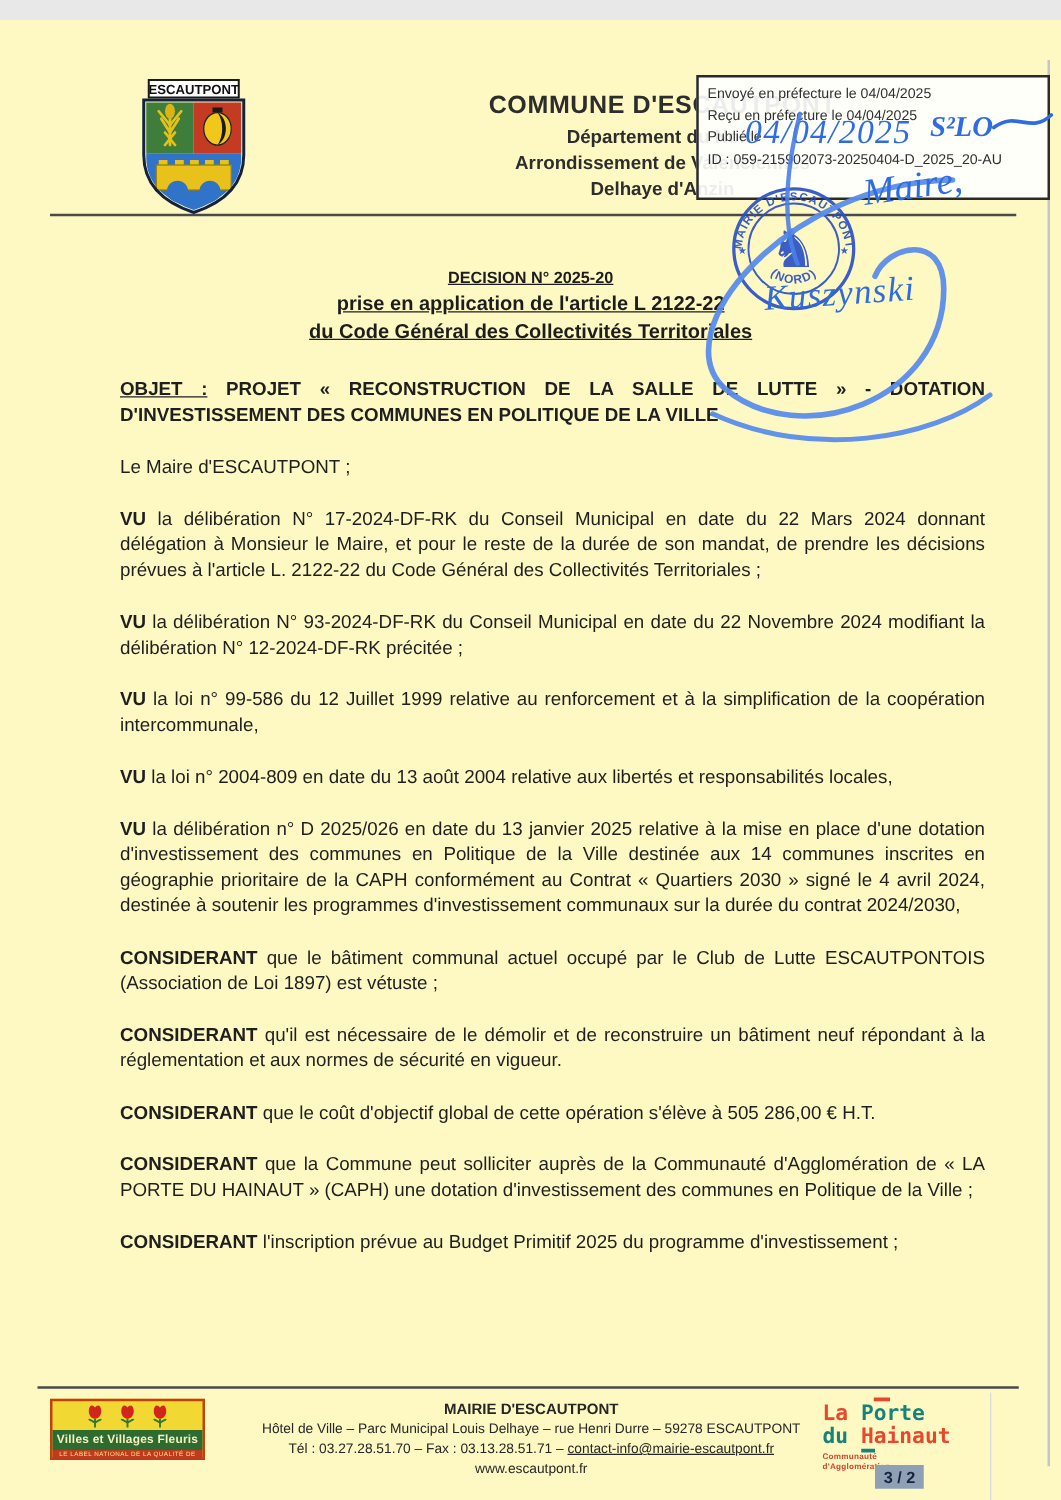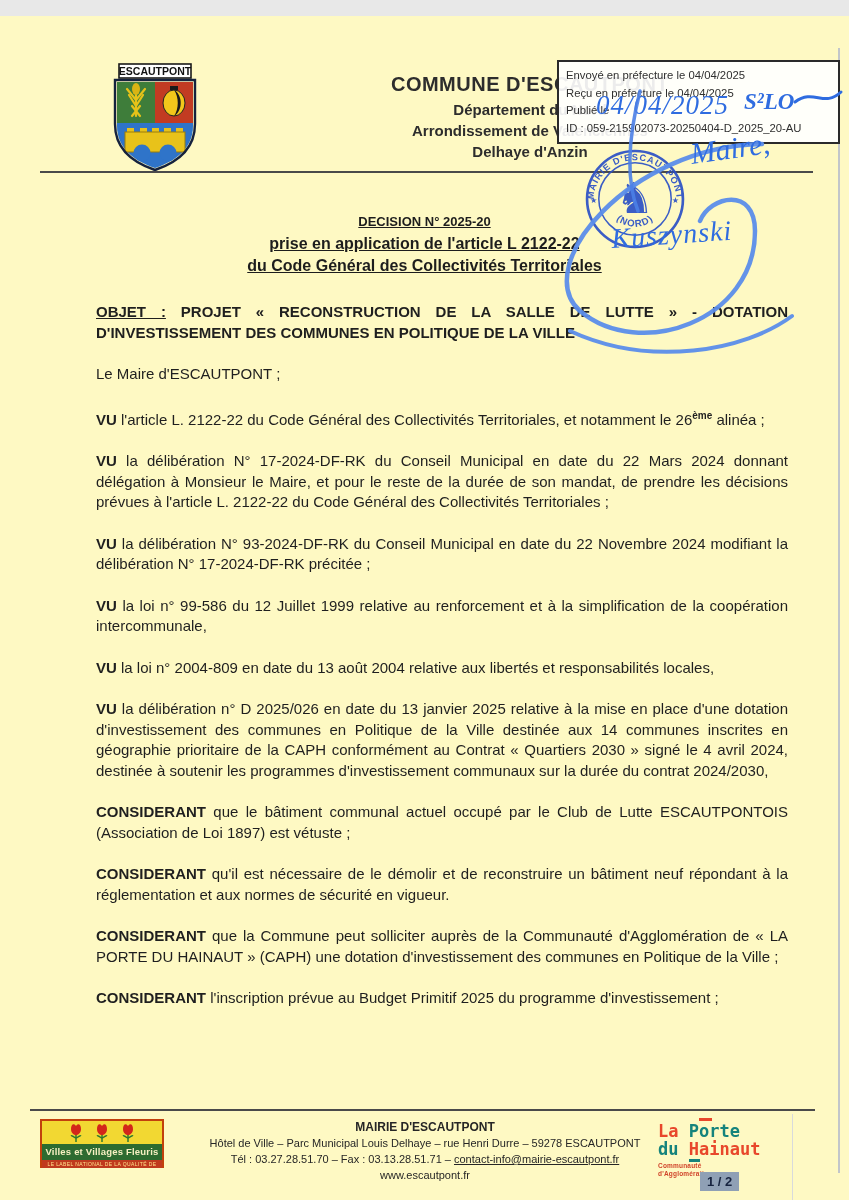--- a/index.html
+++ b/index.html
@@ -7,21 +7,21 @@
     position:relative;width:849px;height:1200px;background:#fef9c3;
     font-family:"Liberation Sans",sans-serif;color:#1f1f1f;overflow:hidden;
     margin:16px auto;
   }
   
   .crest{position:absolute;left:105px;top:46px;width:100px;height:112px;}
   .header-block{position:absolute;left:365px;top:57px;width:330px;text-align:center;color:#2d2d2d;}
   .header-block .h-title{font-size:20px;font-weight:bold;letter-spacing:.5px;margin-bottom:3px;}
   .header-block .h-line{font-size:15px;font-weight:bold;line-height:21px;}
   .pref-box{
-    position:absolute;left:557px;top:44px;width:283px;height:84px;
+    position:absolute;left:557px;top:44px;width:283px;height:100px;
     border:2px solid #2a2a2a;background:rgba(255,255,255,0.91);
     padding:5px 7px 3px 7px;box-sizing:border-box;
     font-size:11.3px;line-height:17.5px;color:#2f2f2f;z-index:4;
   }
   .hr-top{position:absolute;left:40px;top:155px;width:773px;height:2px;background:#4a4a4a;}
   .hw-date{position:absolute;left:592px;top:66px;width:255px;height:48px;z-index:6;overflow:visible;}
   .round-stamp{position:absolute;left:584px;top:133px;width:102px;height:102px;z-index:5;opacity:.92;}
   .sig-overlay{position:absolute;left:540px;top:100px;width:312px;height:248px;z-index:7;overflow:visible;pointer-events:none;}
   .hand{font-family:"Liberation Serif",serif;font-style:italic;fill:#2f6ce0;}
   
@@ -145,28 +145,28 @@
 
   <div class="title-block">
     <div class="t1">DECISION N° 2025-20</div>
     <div class="t2">prise en application de l'article L 2122-22</div>
     <div class="t2">du Code Général des Collectivités Territoriales</div>
   </div>
 
   <div class="body-block">
     <p><span class="lead-u">OBJET :</span><span class="bold"> PROJET « RECONSTRUCTION DE LA SALLE DE LUTTE » - DOTATION D'INVESTISSEMENT DES COMMUNES EN POLITIQUE DE LA VILLE</span></p>
     <p>Le Maire d'ESCAUTPONT ;</p>
-    <p><span class="lead">VU</span><span> l'article L. 2122-22 du Code Général des Collectivités Territoriales, et notamment le 26</span><span class="sup">ème</span><span> alinéa ;</span></p>
     <p><span class="lead">VU</span><span> la délibération N° 17-2024-DF-RK du Conseil Municipal en date du 22 Mars 2024 donnant délégation à Monsieur le Maire, et pour le reste de la durée de son mandat, de prendre les décisions prévues à l'article L. 2122-22 du Code Général des Collectivités Territoriales ;</span></p>
-    <p><span class="lead">VU</span><span> la délibération N° 93-2024-DF-RK du Conseil Municipal en date du 22 Novembre 2024 modifiant la délibération N° 17-2024-DF-RK précitée ;</span></p>
+    <p><span class="lead">VU</span><span> la délibération N° 93-2024-DF-RK du Conseil Municipal en date du 22 Novembre 2024 modifiant la délibération N° 12-2024-DF-RK précitée ;</span></p>
     <p><span class="lead">VU</span><span> la loi n° 99-586 du 12 Juillet 1999 relative au renforcement et à la simplification de la coopération intercommunale,</span></p>
     <p><span class="lead">VU</span><span> la loi n° 2004-809 en date du 13 août 2004 relative aux libertés et responsabilités locales,</span></p>
     <p><span class="lead">VU</span><span> la délibération n° D 2025/026 en date du 13 janvier 2025 relative à la mise en place d'une dotation d'investissement des communes en Politique de la Ville destinée aux 14 communes inscrites en géographie prioritaire de la CAPH conformément au Contrat « Quartiers 2030 » signé le 4 avril 2024, destinée à soutenir les programmes d'investissement communaux sur la durée du contrat 2024/2030,</span></p>
     <p><span class="lead">CONSIDERANT</span><span> que le bâtiment communal actuel occupé par le Club de Lutte ESCAUTPONTOIS (Association de Loi 1897) est vétuste ;</span></p>
     <p><span class="lead">CONSIDERANT</span><span> qu'il est nécessaire de le démolir et de reconstruire un bâtiment neuf répondant à la réglementation et aux normes de sécurité en vigueur.</span></p>
+    <p><span class="lead">CONSIDERANT</span><span> que le coût d'objectif global de cette opération s'élève à 505 286,00 € H.T.</span></p>
     <p><span class="lead">CONSIDERANT</span><span> que la Commune peut solliciter auprès de la Communauté d'Agglomération de « LA PORTE DU HAINAUT » (CAPH) une dotation d'investissement des communes en Politique de la Ville ;</span></p>
     <p><span class="lead">CONSIDERANT</span><span> l'inscription prévue au Budget Primitif 2025 du programme d'investissement ;</span></p>
   </div>
 
   <div class="hr-bottom"></div>
 
   <div class="fleuris">
     <div class="flowers">
       <svg width="14" height="20" viewBox="0 0 14 20">
           <path d="M2 6 C2 1 5 0 7 3 C9 0 12 1 12 6 C12 10 9 12 7 12 C5 12 2 10 2 6 Z" fill="#d3261a"></path>
@@ -197,18 +197,18 @@
 
   <div class="pdh">
     <div><span class="pdh-la">La</span> <span class="pdh-porte">Porte</span></div>
     <div><span class="pdh-du">du</span> <span class="pdh-hainaut">Hainaut</span></div>
     <div class="pdh-sub">
       <span>Communauté</span><br>
       <span>d'Agglomération</span>
     </div>
   </div>
 
-  <div class="page-box">1 / 2</div>
+  <div class="page-box">3 / 2</div>
 
   <div class="scan-edge"></div>
   <div class="scan-crease"></div>
 
 </div>
 
 </body></html>

